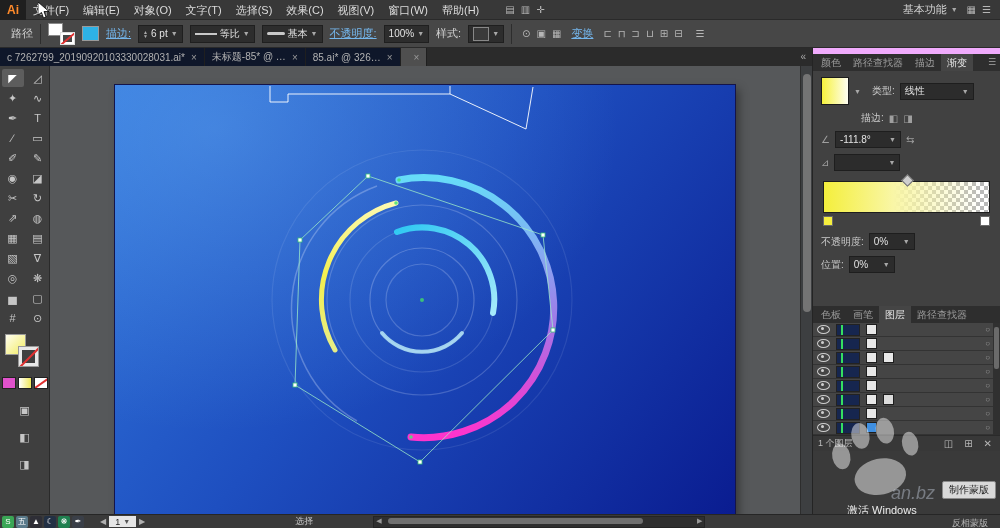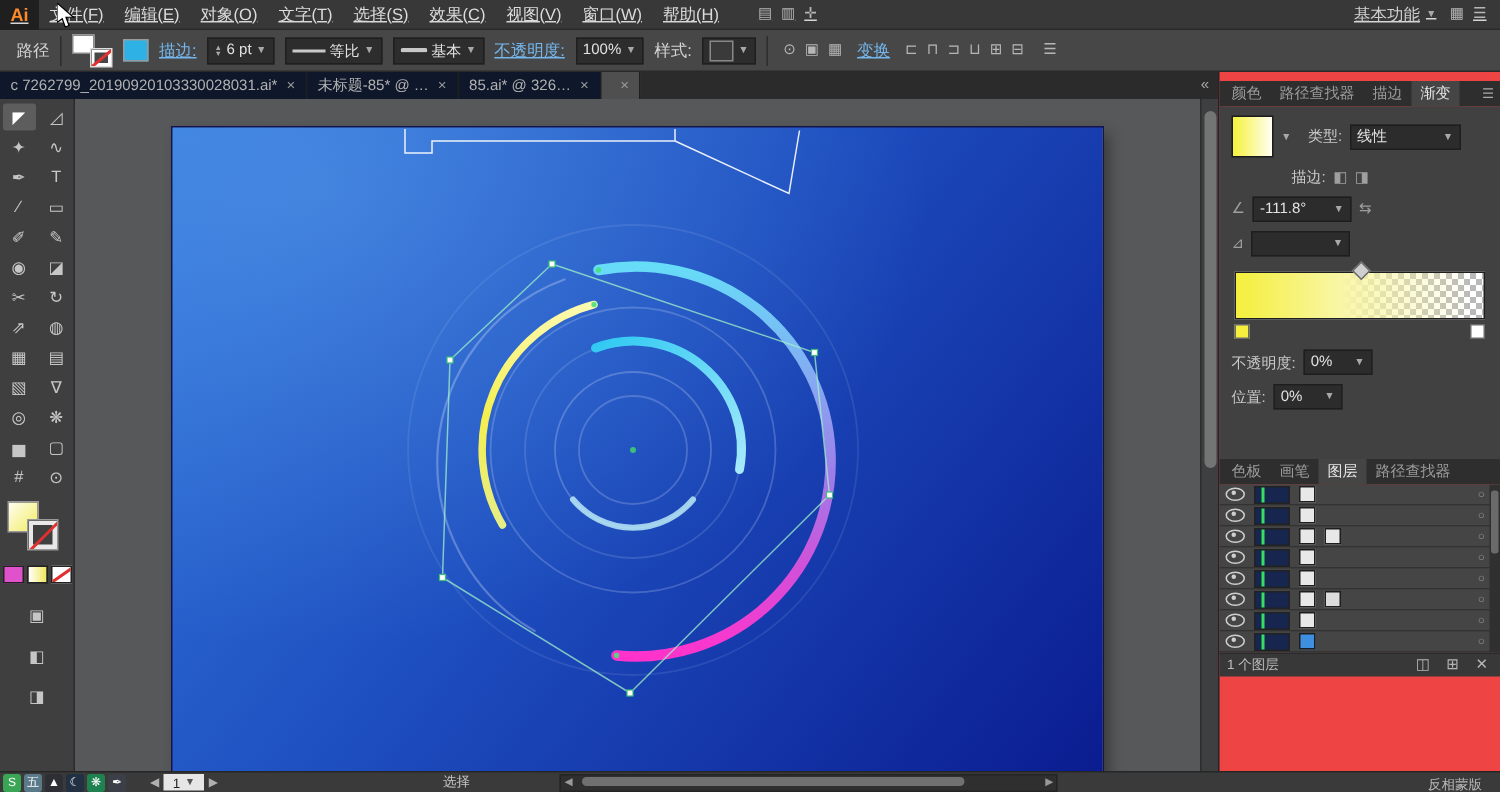--- a/index.html
+++ b/index.html
@@ -1,21 +1,21 @@
 <!DOCTYPE html>
 <html><head>
 <meta charset="utf-8">
 <style>
   html,body{margin:0;padding:0;background:#222;}
   #app{position:relative;width:1000px;height:528px;background:#3c3c3c;overflow:hidden;
        font-family:"Liberation Sans","DejaVu Sans",sans-serif;color:#d6d6d6;font-size:11px;}
 
   
   .menu-bar{position:absolute;left:0;top:0;width:100%;height:20px;background:#383838;
-            display:flex;align-items:center;z-index:30;border-bottom:1px solid #2a2a2a;box-sizing:border-box;text-decoration:underline;}
+            display:flex;align-items:center;z-index:30;border-bottom:1px solid #2a2a2a;box-sizing:border-box;}
   .logo{width:26px;height:20px;background:#1f1f1f;color:#ff8a2a;font-weight:bold;font-size:12px;
         display:flex;align-items:center;justify-content:center;}
   .menu-item{padding:0 7px;line-height:20px;color:#dcdcdc;white-space:nowrap;}
   .bar-icon{color:#b6b6b6;font-size:10px;padding:0 3px;line-height:20px;}
   .mb-spacer{flex:1;}
   .workspace{display:flex;align-items:center;gap:4px;padding:0 6px;color:#d0d0d0;}
   .caret{font-size:7px;color:#a8a8a8;}
 
   
   .control-bar{position:absolute;left:0;top:20px;width:100%;height:28px;background:#474747;
@@ -70,21 +70,21 @@
   .artboard{position:absolute;left:65px;top:19px;width:620px;height:433px;
             background:linear-gradient(128deg,#3277dc 0%,#1e4fc0 45%,#0a1c90 100%);
             box-shadow:0 0 0 1px #14144a, 4px 4px 9px rgba(0,0,0,.38);}
   .artboard::before{content:"";position:absolute;inset:0;
             background:radial-gradient(ellipse at 16% 10%, rgba(130,200,255,.28), rgba(0,0,0,0) 55%);}
   svg.artwork{position:absolute;left:0;top:0;display:block;}
   .vscroll{position:absolute;right:0;top:0;width:12px;height:100%;background:#3d3f41;border-left:1px solid #2d2d2d;box-sizing:border-box;}
   .vscroll .thumb{position:absolute;left:2px;top:8px;width:8px;height:238px;background:#747474;border-radius:4px;}
 
   
-  .dock{position:absolute;left:812px;top:48px;width:188px;height:466px;background:#ef4444;border-left:1px solid #242424;box-sizing:border-box;}
+  .dock{position:absolute;left:812px;top:48px;width:188px;height:466px;background:#f0abfc;border-left:1px solid #242424;box-sizing:border-box;}
   .ptab-bar{height:17px;background:#2e2e2e;display:flex;align-items:stretch;padding-left:2px;}
   .ptab{padding:0 6px;font-size:10px;color:#9c9c9c;line-height:17px;white-space:nowrap;}
   .ptab.active{background:#454545;color:#e8e8e8;}
   .pmenu{margin-left:auto;color:#a8a8a8;font-size:9px;line-height:17px;padding-right:4px;}
 
   .gradient-panel{position:relative;height:235px;background:#414141;padding:6px 8px;box-sizing:border-box;font-size:10px;color:#c9c9c9;}
   .grow{display:flex;align-items:center;gap:5px;margin-bottom:6px;}
   .gthumb{width:26px;height:26px;border:1px solid #1c1c1c;background:linear-gradient(to right,#f6f23c,#fffef2);flex:none;}
   .gfield{background:#2c2c2c;border:1px solid #1e1e1e;height:15px;display:inline-flex;align-items:center;
           padding:0 4px;color:#e2e2e2;font-size:10px;gap:3px;white-space:nowrap;}
@@ -491,20 +491,36 @@
 
     <div class="layers-footer">
       <span>1 个图层</span>
       <span id="layers-footer-icons" class="lf-icons">
           <span class="bar-icon">◫</span>
           <span class="bar-icon">⊞</span>
           <span class="bar-icon">✕</span>
         </span>
     </div>
 
+    <div class="dock-bottom">
+      <div class="paw">
+        <svg width="112" height="92" viewBox="0 0 112 92">
+          <g fill="rgba(255,255,255,0.85)" transform="rotate(-12 56 46)">
+            <ellipse cx="56" cy="62" rx="26" ry="18"></ellipse>
+            <ellipse cx="22" cy="34" rx="9" ry="13"></ellipse>
+            <ellipse cx="45" cy="18" rx="9" ry="13"></ellipse>
+            <ellipse cx="70" cy="18" rx="9" ry="13"></ellipse>
+            <ellipse cx="92" cy="36" rx="8" ry="12"></ellipse>
+          </g>
+        </svg>
+      </div>
+      <span class="site-text">an.bz</span>
+      <span class="make-mask">制作蒙版</span>
+      <span class="activate">激活 Windows</span>
+    </div>
   </div>
 
   <div class="status-bar">
     <span id="status-icons" style="display:flex">
         <span class="task-icon" style="background: rgb(58, 166, 85);">S</span>
         <span class="task-icon" style="background: rgb(90, 122, 138);">五</span>
         <span class="task-icon" style="background: rgb(46, 46, 54);">▲</span>
         <span class="task-icon" style="background: rgb(34, 48, 68);">☾</span>
         <span class="task-icon" style="background: rgb(31, 128, 80);">❋</span>
         <span class="task-icon" style="background: rgb(58, 63, 72);">✒</span>

